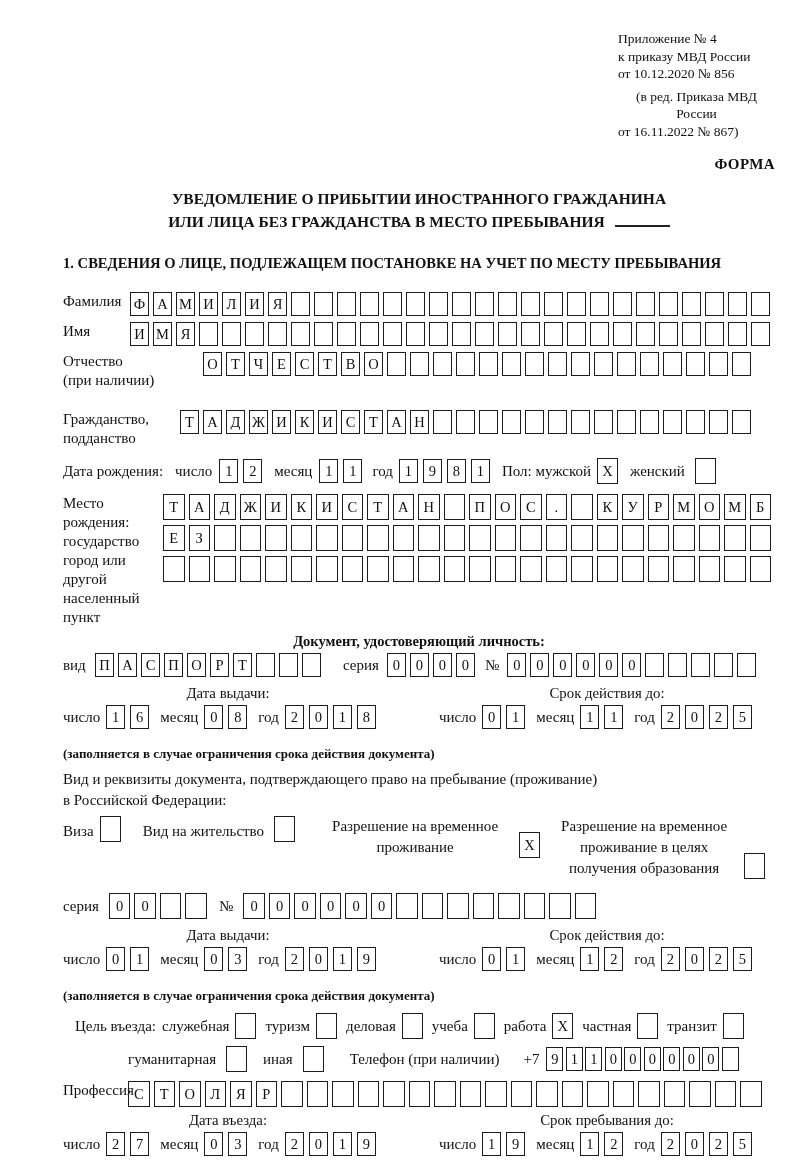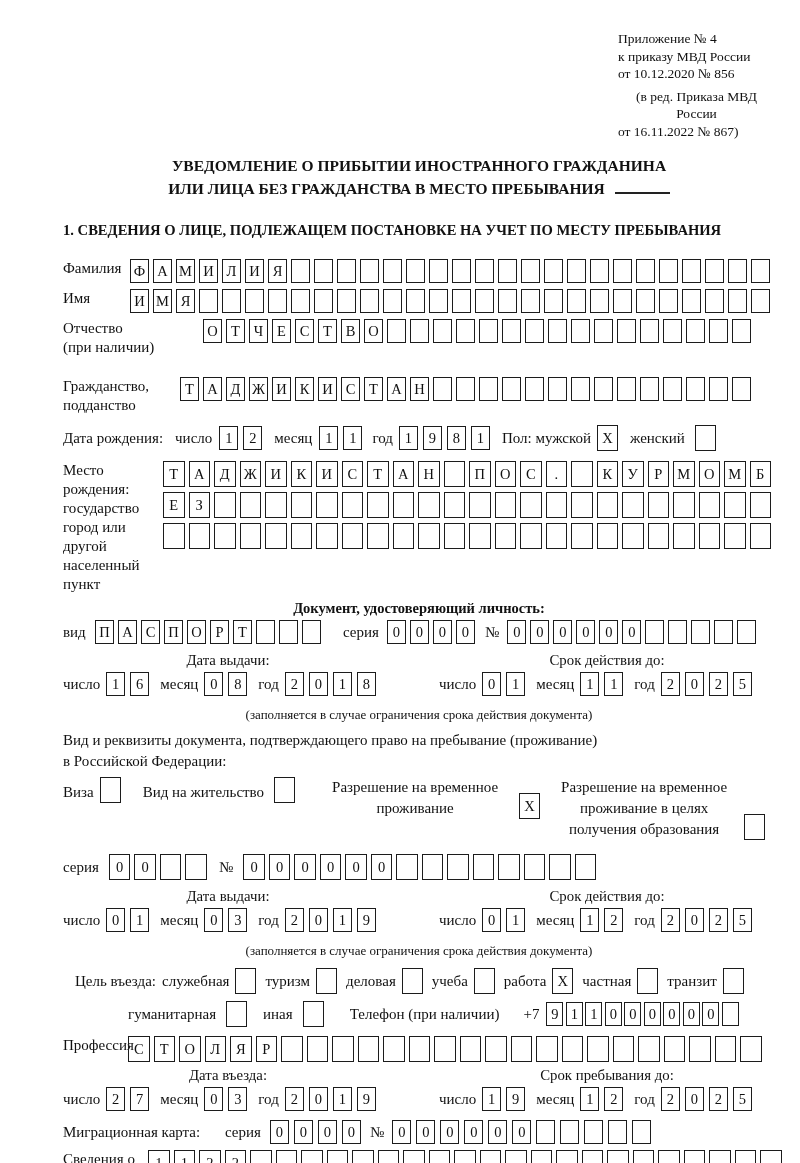--- a/index.html
+++ b/index.html
@@ -51,21 +51,21 @@
   
   .dates-row { display:flex; align-items:flex-start; margin-top:8px; }
   .dgroup { flex:none; }
   .dg1 { width:330px; }
   .dg2 { margin-left:46px; width:336px; }
   .dheader { text-align:center; font-size:14.8px; margin-bottom:3px; }
   .dline { display:flex; align-items:center; }
   .dline .dlabel { font-size:15px; margin-right:6px; }
   .dline .cells { margin-right:11px; }
   .dline .cells:last-child { margin-right:0; }
-  .dnote { text-align:center; font-size:13px; margin-top:11px; }
+  .dnote { text-align:left; font-size:13px; margin-top:17px;font-weight:bold; }
   
   .resline { font-size:15px; margin-top:9px; }
   .permits { display:flex; align-items:flex-start; margin-top:7px; }
   .perm { display:flex; align-items:flex-end; }
   .perm .plabel { font-size:15px; line-height:21px; }
   .perm .plabel.center { text-align:center; }
   
   .purpose { display:flex; align-items:center; font-size:15px; }
   .purpose .opt-label { margin-left:9px; margin-right:6px; }
   .purpose .opt-label.first { margin-left:6px; }
@@ -78,20 +78,21 @@
 
 <div class="page">
 
   <div class="ref">
     <div>Приложение № 4</div>
     <div>к приказу МВД России</div>
     <div>от 10.12.2020 № 856</div>
     <div class="gap-top">(в ред. Приказа МВД России</div>
     <div>от 16.11.2022 № 867)</div>
   </div>
+  <div class="forma">ФОРМА</div>
 
   <div class="title">
     <div>УВЕДОМЛЕНИЕ О ПРИБЫТИИ ИНОСТРАННОГО ГРАЖДАНИНА</div>
     <div><span>ИЛИ ЛИЦА БЕЗ ГРАЖДАНСТВА В МЕСТО ПРЕБЫВАНИЯ</span><span class="blank-underline"></span></div>
   </div>
 
   <div class="sec1">1. СВЕДЕНИЯ О ЛИЦЕ, ПОДЛЕЖАЩЕМ ПОСТАНОВКЕ НА УЧЕТ ПО МЕСТУ ПРЕБЫВАНИЯ</div>
 
   <div class="frow" style="margin-top:20px;">
     <div class="flabel" style="width:67px;">Фамилия</div>

